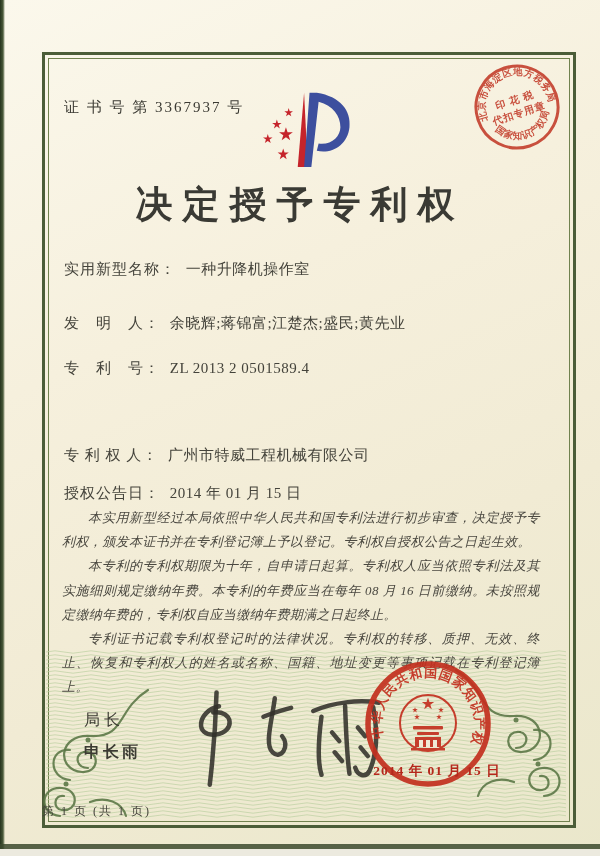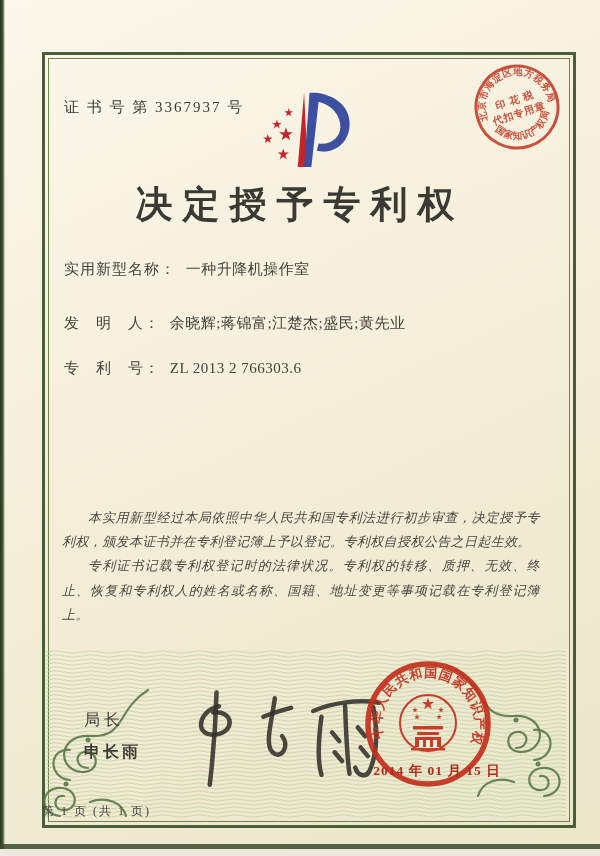--- a/index.html
+++ b/index.html
@@ -153,25 +153,34 @@
   <div class="field f1">
     <span class="lbl">实用新型名称：</span>
     <span class="val">一种升降机操作室</span>
   </div>
   <div class="field f2">
     <span class="lbl">发　明　人：</span>
     <span class="val">余晓辉;蒋锦富;江楚杰;盛民;黄先业</span>
   </div>
   <div class="field f3">
     <span class="lbl">专　利　号：</span>
-    <span class="val">ZL 2013 2 766303.6</span>
+    <span class="val">ZL 2013 2 0501589.4</span>
+  </div>
+  <div class="field f5">
+    <span class="lbl">专 利 权 人：</span>
+    <span class="val">广州市特威工程机械有限公司</span>
+  </div>
+  <div class="field f6">
+    <span class="lbl">授权公告日：</span>
+    <span class="val">2014 年 01 月 15 日</span>
   </div>
 
   <div class="paras">
     <p>本实用新型经过本局依照中华人民共和国专利法进行初步审查，决定授予专利权，颁发本证书并在专利登记簿上予以登记。专利权自授权公告之日起生效。</p>
+    <p>本专利的专利权期限为十年，自申请日起算。专利权人应当依照专利法及其实施细则规定缴纳年费。本专利的年费应当在每年 08 月 16 日前缴纳。未按照规定缴纳年费的，专利权自应当缴纳年费期满之日起终止。</p>
     <p>专利证书记载专利权登记时的法律状况。专利权的转移、质押、无效、终止、恢复和专利权人的姓名或名称、国籍、地址变更等事项记载在专利登记簿上。</p>
   </div>
 
   <div class="sig-title">局长</div>
   <div class="sig-name">申长雨</div>
 
   <svg class="sig-script" width="235" height="110" viewBox="0 0 235 110">
     <path d="M52,26 C30,30 26,56 48,54 C68,52 66,30 46,32"></path>
     <path d="M50,12 C48,44 44,78 40,104"></path>
     <path d="M96,38 C106,34 116,32 124,30"></path>

